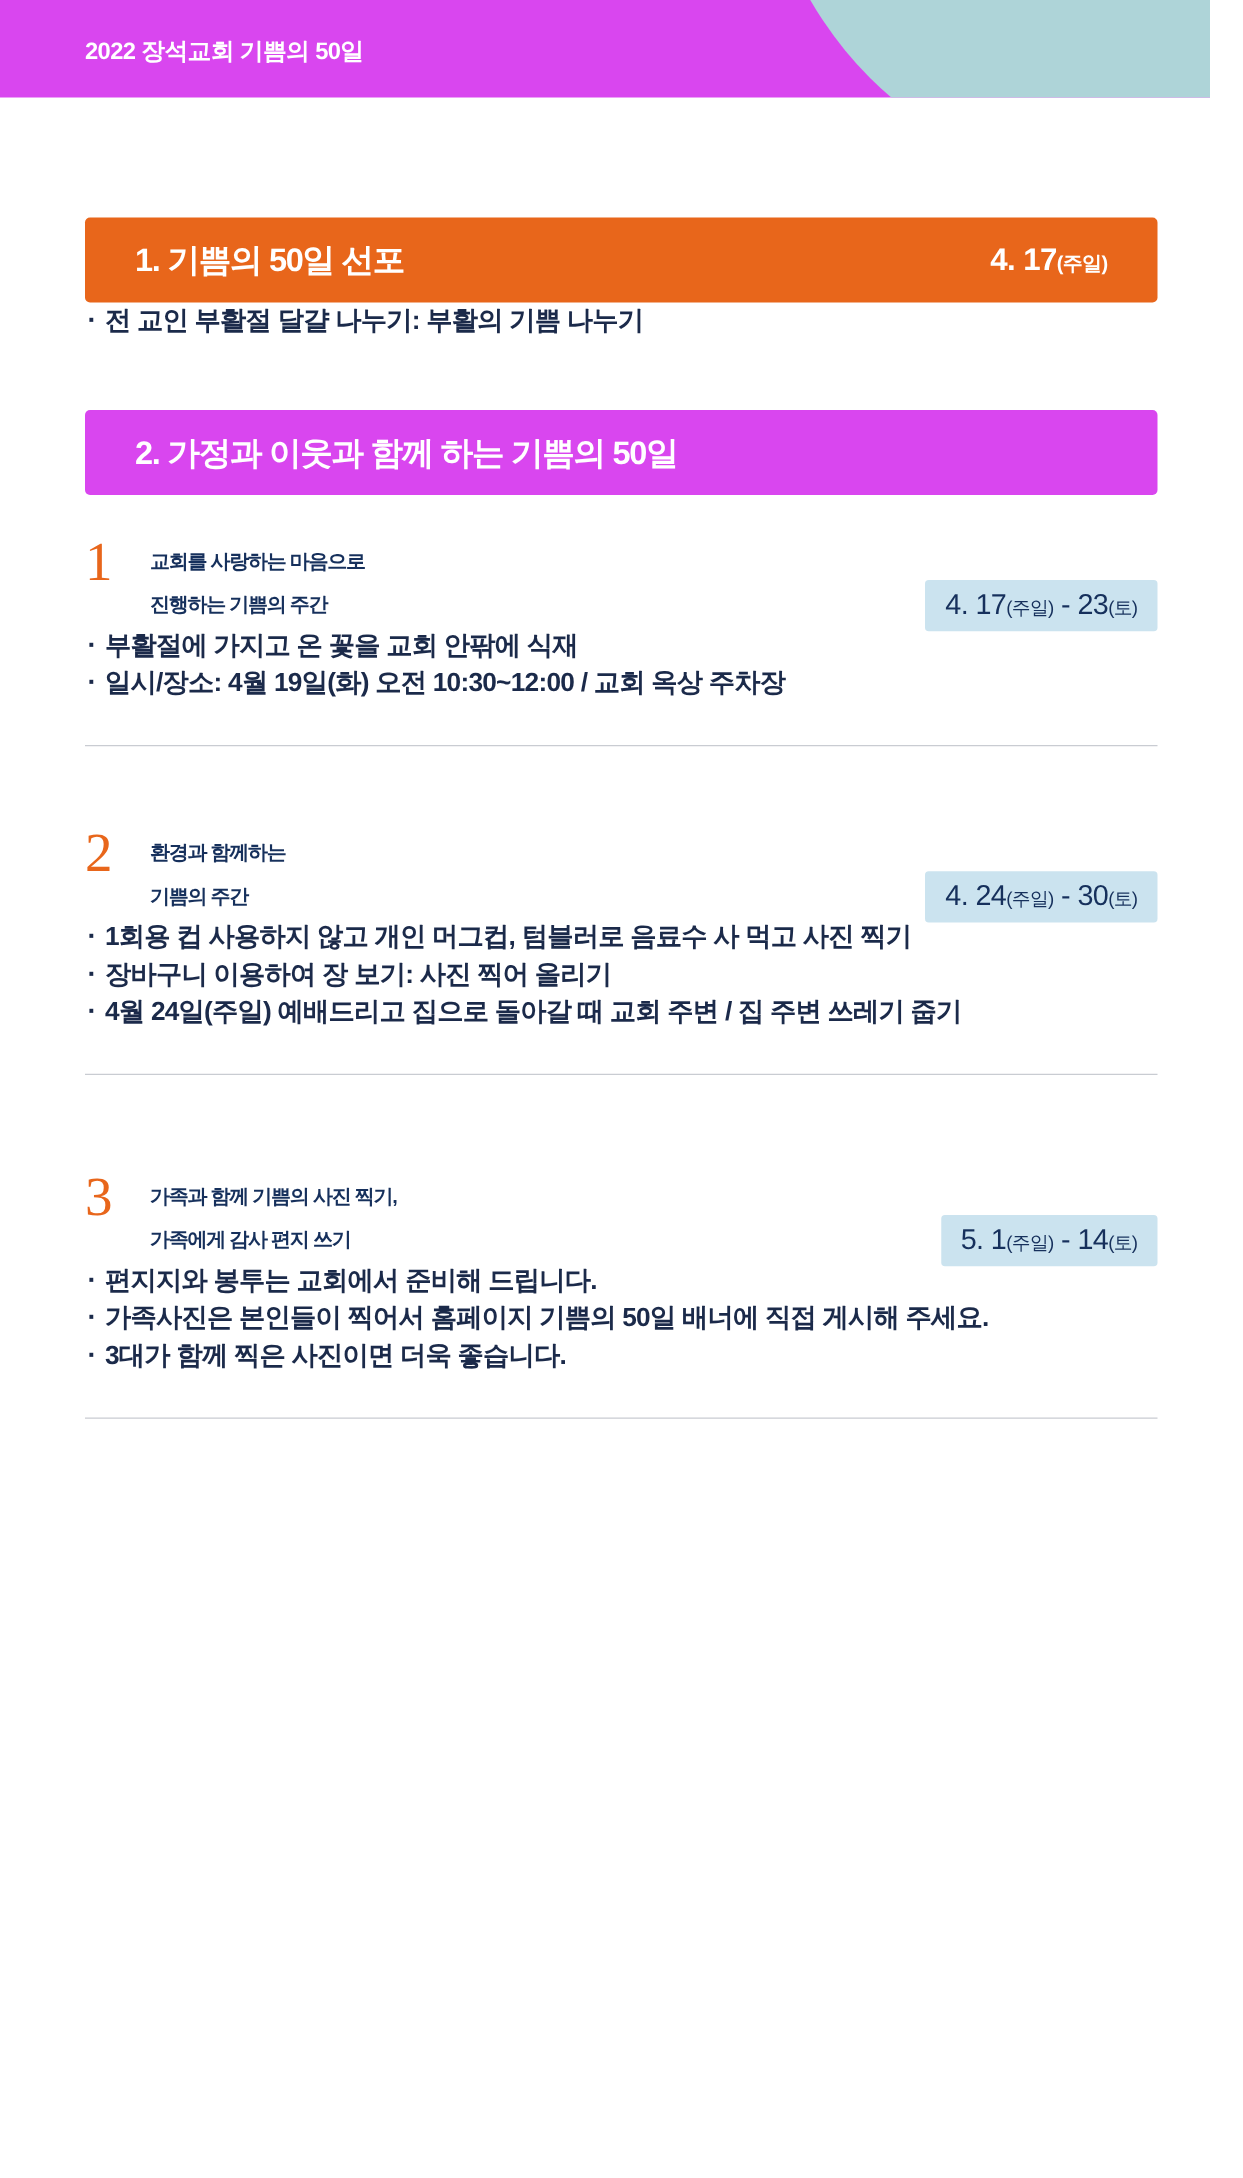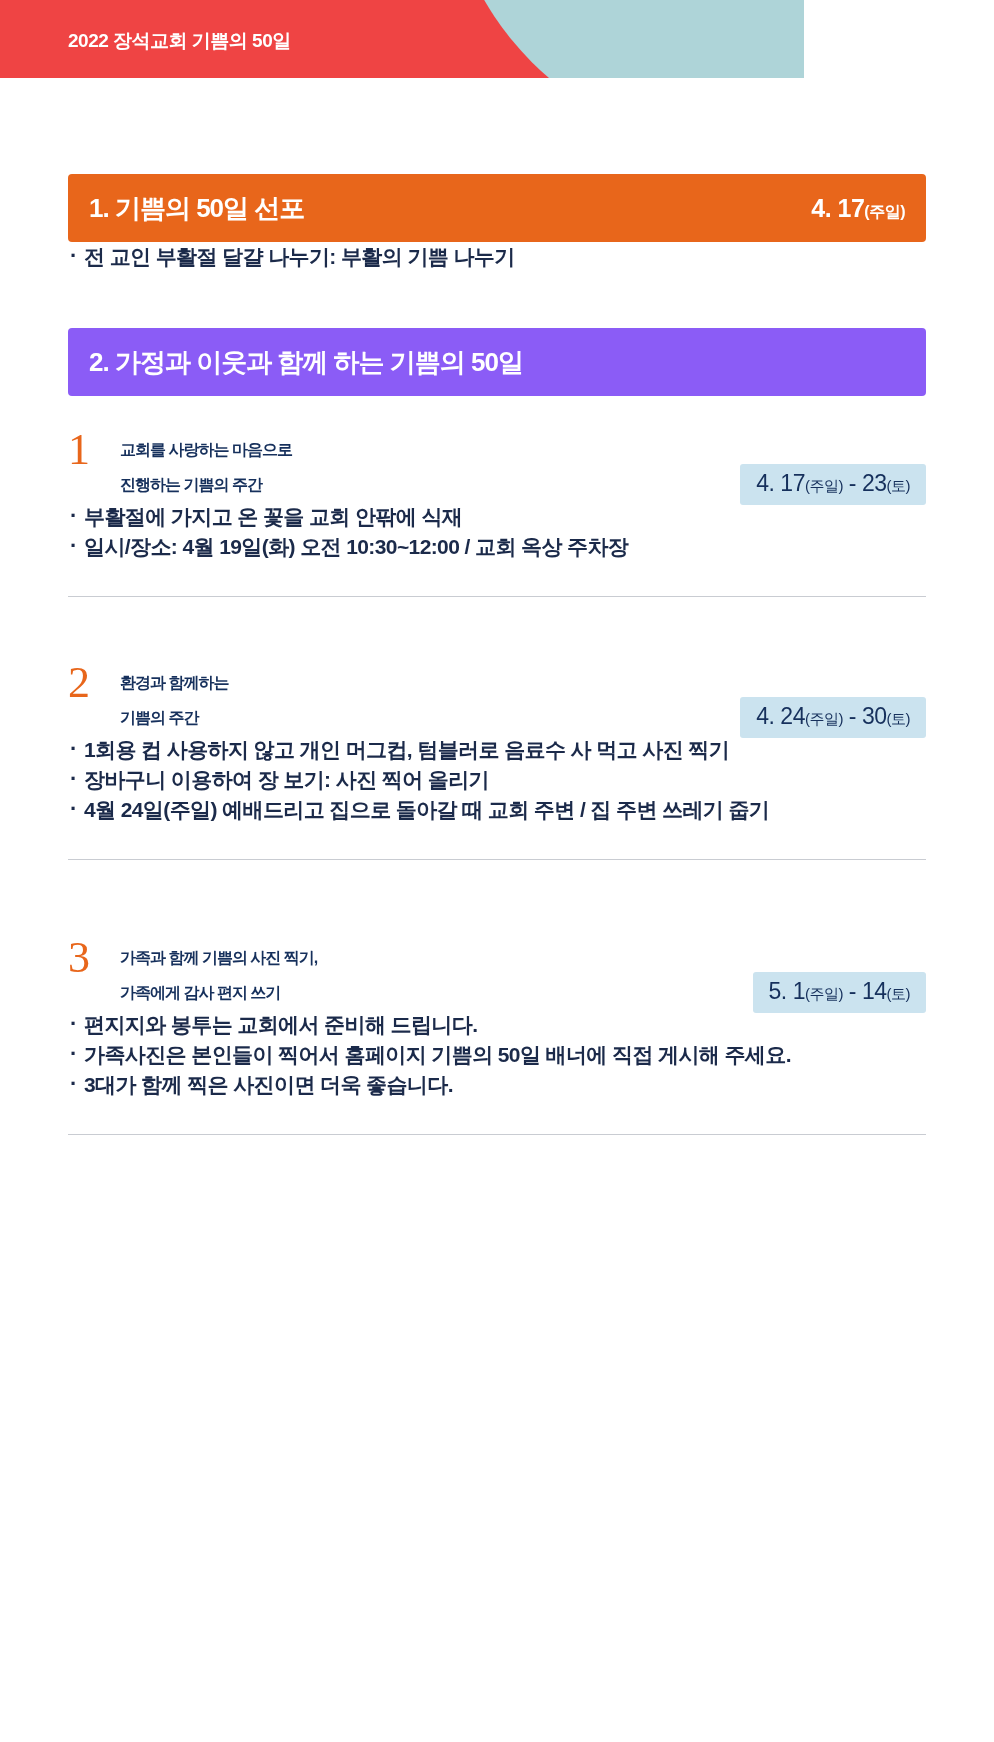--- a/index.html
+++ b/index.html
@@ -12,23 +12,23 @@
     background: #ffffff;
     font-family: "Liberation Sans", "DejaVu Sans", sans-serif;
     color: #1b2a4a;
     position: relative;
     overflow: hidden;
   }
 
   
   .header {
     position: relative;
-    width: 804px;
+    width: 968px;
     height: 78px;
-    background: #ef4444;
+    background: #d946ef;
     overflow: hidden;
   }
   .header .teal-curve {
     position: absolute;
     right: -60px;
     top: -150px;
     width: 420px;
     height: 300px;
     background: #aed4d8;
     border-radius: 0 0 0 300px;
@@ -50,25 +50,25 @@
   }
 
   
   .banner {
     position: relative;
     margin-top: 0;
     height: 68px;
     border-radius: 4px;
     display: flex;
     align-items: center;
-    padding: 0 21px;
+    padding: 0 40px;
     box-sizing: border-box;
   }
   .banner.orange { background: #e8661b; }
-  .banner.navy   { background: #8b5cf6; }
+  .banner.navy   { background: #d946ef; }
   .banner .b-title {
     font-size: 26px;
     font-weight: bold;
     color: #ffffff;
     letter-spacing: -1px;
   }
   .banner .b-date {
     margin-left: auto;
     font-size: 25px;
     font-weight: bold;

